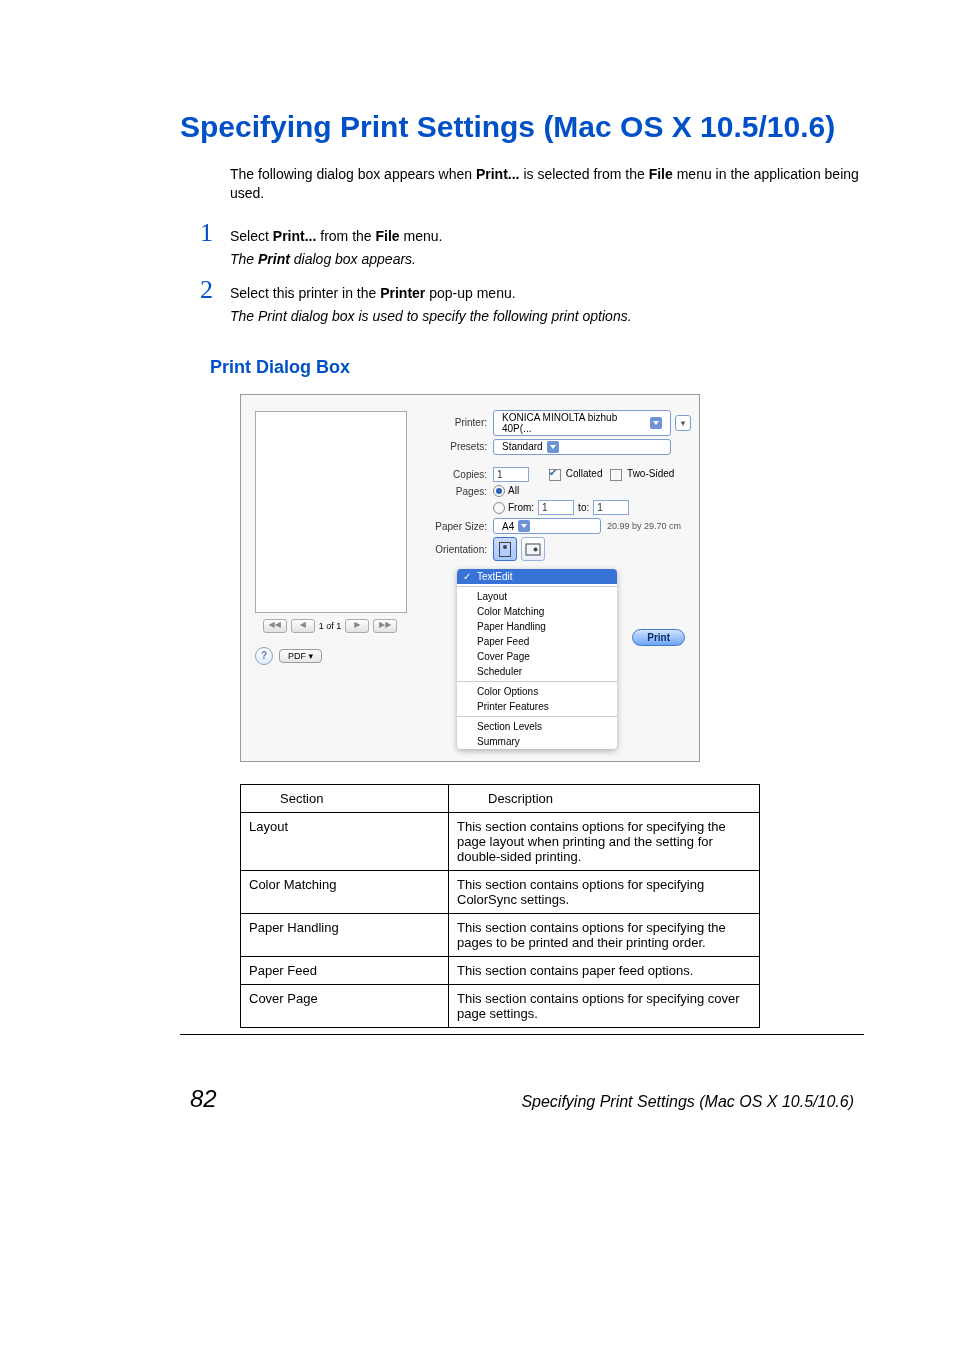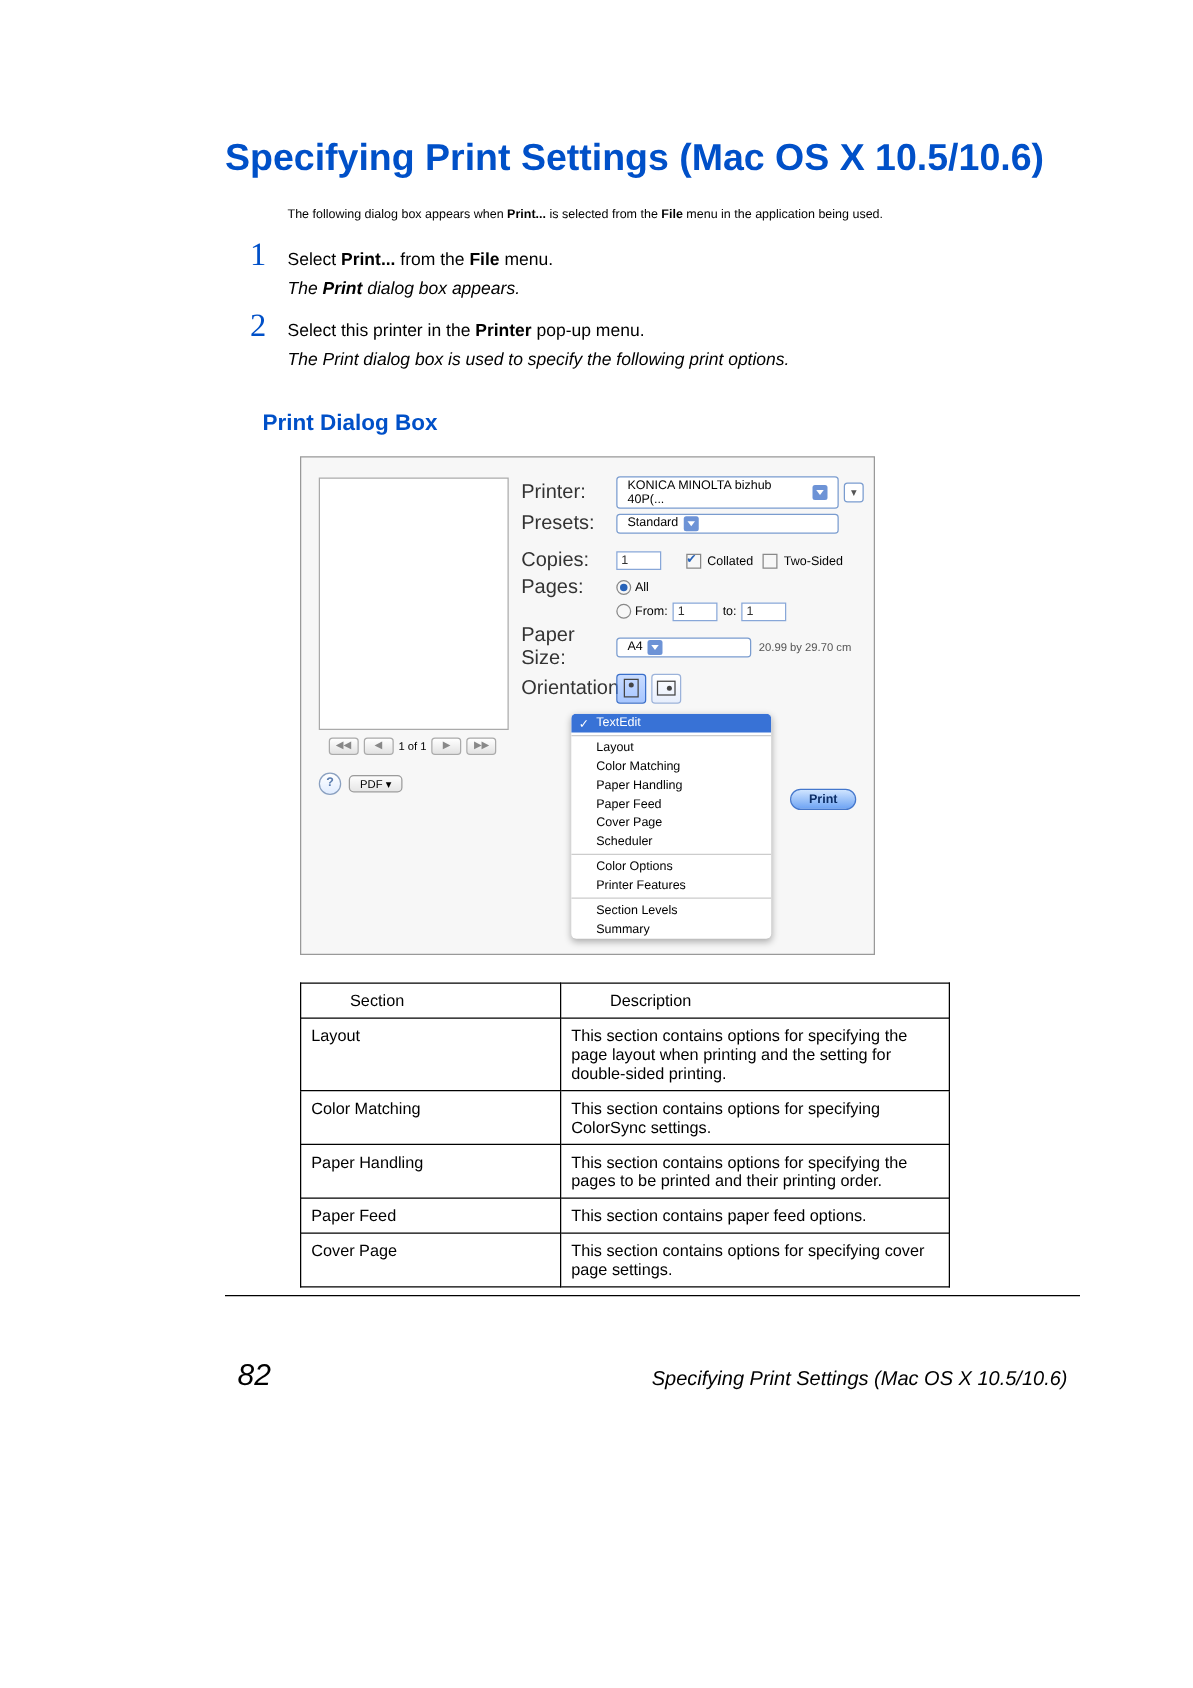--- a/index.html
+++ b/index.html
@@ -16,21 +16,21 @@
   }
   h1.main-title {
     color: #0050c8;
     font-size: 30px;
     font-weight: bold;
     margin: 10px 0 20px 0;
     line-height: 1.15;
   }
   .intro {
     margin-left: 50px;
-    font-size: 10px;
+    font-size: 14px;
     line-height: 1.4;
   }
   .bold { font-weight: bold; }
   .italic { font-style: italic; }
   .step-row {
     margin-left: 20px;
     display: flex;
     align-items: baseline;
     gap: 10px;
     margin-top: 6px;
@@ -134,22 +134,23 @@
     flex: 1;
     padding-top: 2px;
   }
   .frow {
     display: flex;
     align-items: center;
     margin: 3px 0;
   }
   .flabel {
     width: 70px;
+    text-align: right;
     padding-right: 6px;
-    font-size: 16px;
+    font-size: 10px;
     color: #333;
   }
   .combo {
     border: 1px solid #7a9ccf;
     background: #fff;
     font-size: 10px;
     padding: 1px 8px;
     border-radius: 3px;
     position: relative;
     display: inline-flex;

